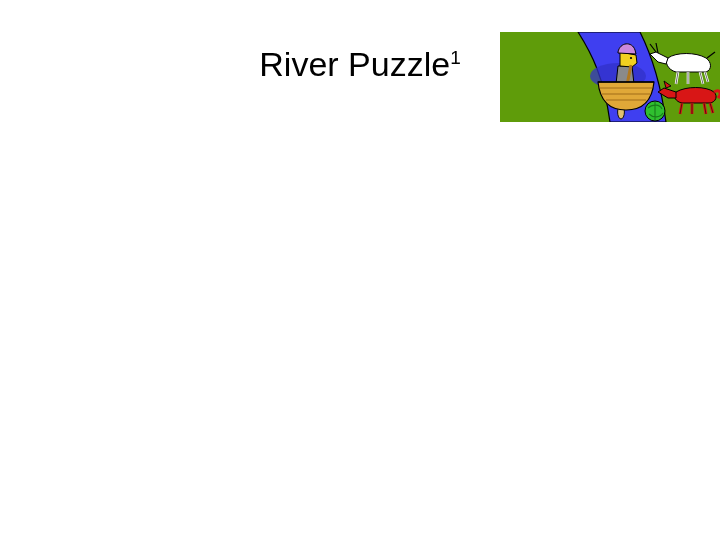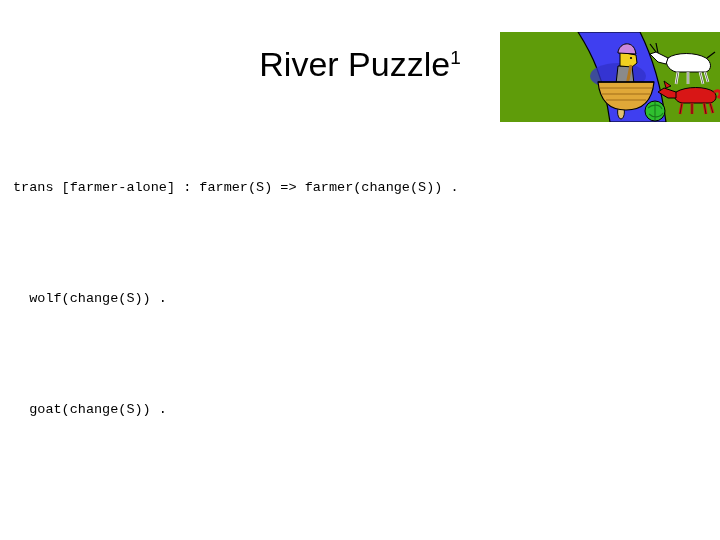--- a/index.html
+++ b/index.html
@@ -121,27 +121,24 @@
 
     <g>
       <circle cx="155" cy="79" r="10" fill="#2fbf2f" stroke="#000000" stroke-width="1"></circle>
       <path d="M 148 76 C 152 72, 160 72, 162 77 M 149 82 C 153 86, 160 86, 163 81 M 155 70 L 155 88" stroke="#1a7a1a" stroke-width="1.1" fill="none"></path>
     </g>
   </svg>
 </div>
 
 <div id="code-body">
 
-  <div class="code-line">trans [farmer-alone] : farmer(S) =&gt; farmer(change(S)) .</div>
   <div class="code-gap"></div>
 
-  <div class="code-line">  wolf(change(S)) .</div>
   <div class="code-gap"></div>
 
-  <div class="code-line">  goat(change(S)) .</div>
   
 
   
   
 
   
   
 
   
   

